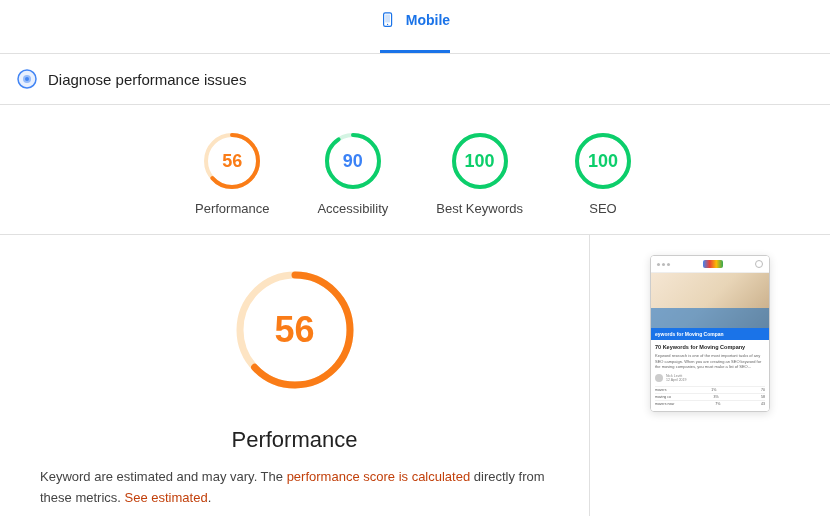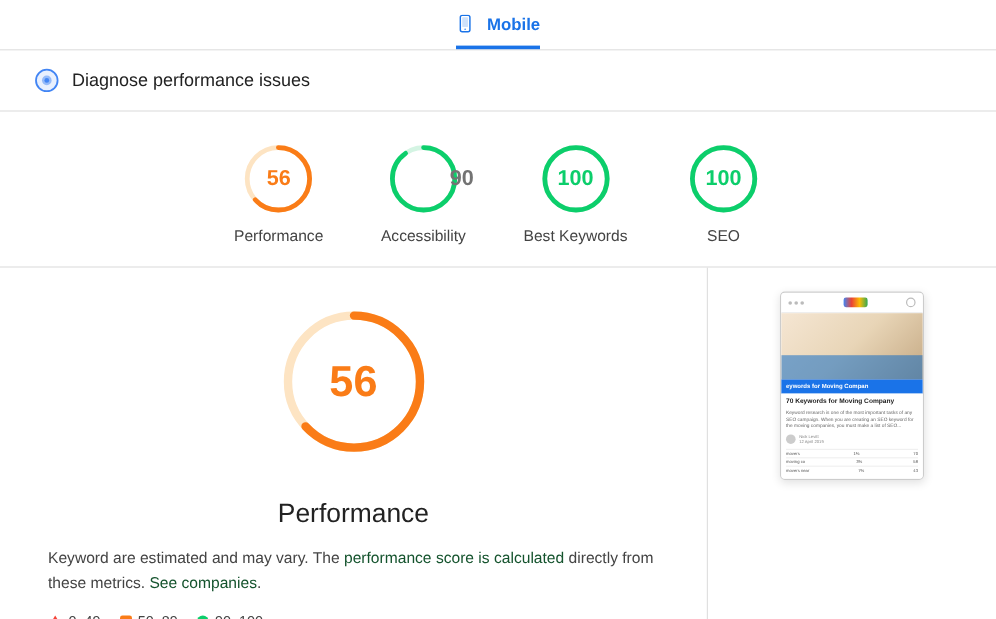--- a/index.html
+++ b/index.html
@@ -18,42 +18,42 @@
       justify-content: center;
       align-items: center;
       gap: 32px;
       padding: 12px 0 0 0;
       border-bottom: 1px solid #e0e0e0;
     }
     .tab {
       display: flex;
       align-items: center;
       gap: 6px;
-      padding-bottom: 10px;
+      padding-bottom: 22px;
       cursor: pointer;
       font-size: 14px;
       color: #555;
       border-bottom: 3px solid transparent;
     }
     .tab.active {
       color: #1a73e8;
       border-bottom: 3px solid #1a73e8;
       font-weight: 600;
     }
     .tab-icon {
       width: 20px;
       height: 16px;
     }
 
     
     .diagnose-bar {
       display: flex;
       align-items: center;
       gap: 10px;
-      padding: 14px 28px;
+      padding: 14px 16px;
       border-bottom: 1px solid #e0e0e0;
     }
     .diagnose-icon {
       width: 22px;
       height: 22px;
     }
     .diagnose-title {
       font-size: 15px;
       font-weight: 500;
       color: #222;
@@ -143,21 +143,21 @@
       text-align: center;
     }
 
     .perf-description {
       font-size: 13px;
       color: #444;
       line-height: 1.6;
       margin-bottom: 14px;
     }
     .perf-description a {
-      color: #14532d;
+      color: #c2410c;
       text-decoration: none;
     }
 
     .legend-row {
       display: flex;
       align-items: center;
       gap: 16px;
       font-size: 12px;
       color: #444;
     }
@@ -337,21 +337,21 @@
     </div>
     <span class="score-label">Performance</span>
   </div>
 
   <div class="score-card">
     <div class="circle-score">
       <svg width="64" height="64" viewBox="0 0 64 64">
         <circle cx="32" cy="32" r="26" fill="none" stroke="#d4f4e3" stroke-width="4"></circle>
         <circle cx="32" cy="32" r="26" fill="none" stroke="#0cce6b" stroke-width="4" stroke-dasharray="147.1 163.4" stroke-linecap="round"></circle>
       </svg>
-      <span class="score-num" style="color:#737373;margin-left:32px;">90</span>
+      <span class="score-num" style="color:#3b82f6;">90</span>
     </div>
     <span class="score-label">Accessibility</span>
   </div>
 
   <div class="score-card">
     <div class="circle-score">
       <svg width="64" height="64" viewBox="0 0 64 64">
         <circle cx="32" cy="32" r="26" fill="none" stroke="#d4f4e3" stroke-width="4"></circle>
         <circle cx="32" cy="32" r="26" fill="none" stroke="#0cce6b" stroke-width="4" stroke-dasharray="163.4 163.4" stroke-linecap="round"></circle>
       </svg>
@@ -383,21 +383,21 @@
           <circle cx="65" cy="65" r="55" fill="none" stroke="#fde4c3" stroke-width="7"></circle>
           <circle cx="65" cy="65" r="55" fill="none" stroke="#fa7c17" stroke-width="7" stroke-dasharray="217.8 345.6" stroke-linecap="round"></circle>
         </svg>
         <span class="big-score-num">56</span>
       </div>
     </div>
 
     <div class="performance-title">Performance</div>
 
     <p class="perf-description">
-      <span>Keyword are estimated and may vary. The </span><a href="#">performance score is calculated</a><span> directly from these metrics. </span><a href="#">See companies</a><span>.</span>
+      <span>Keyword are estimated and may vary. The </span><a href="#">performance score is calculated</a><span> directly from these metrics. </span><a href="#">See estimated</a><span>.</span>
     </p>
 
     <div class="legend-row">
       <div class="legend-item">
         <div class="legend-triangle"></div>
         <span>0–49</span>
       </div>
       <div class="legend-item">
         <div class="legend-square"></div>
         <span>50–89</span>

